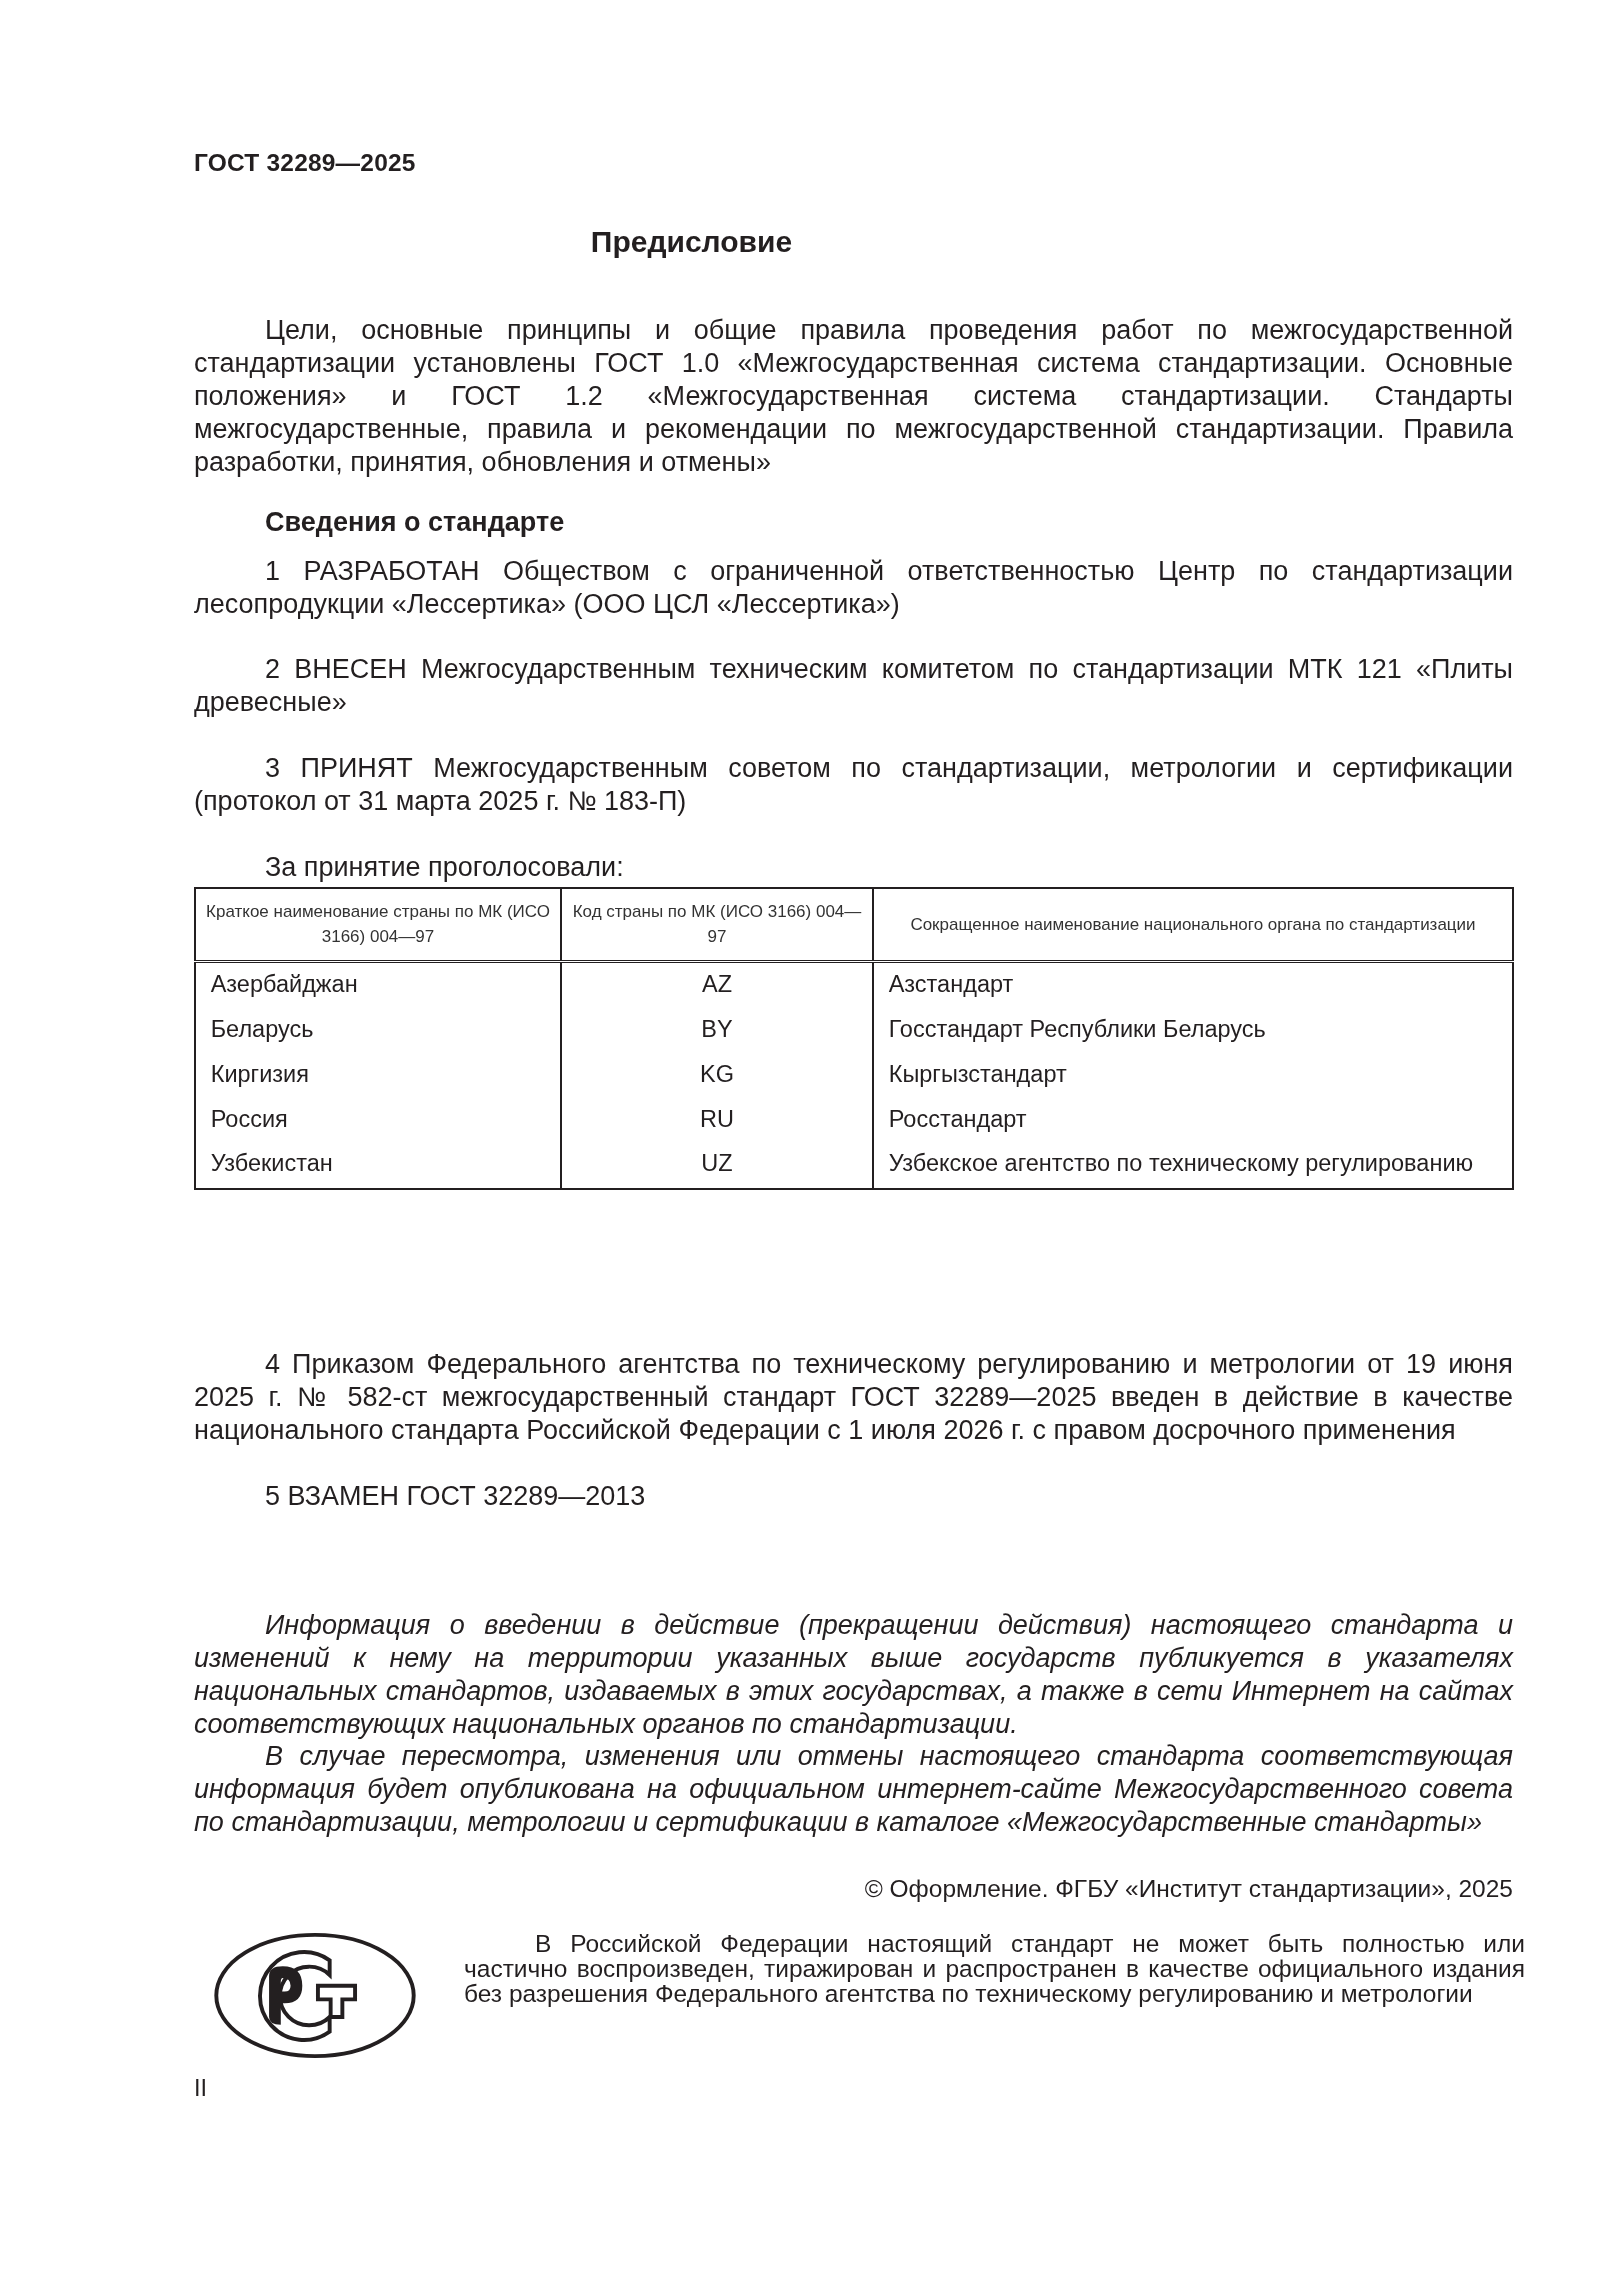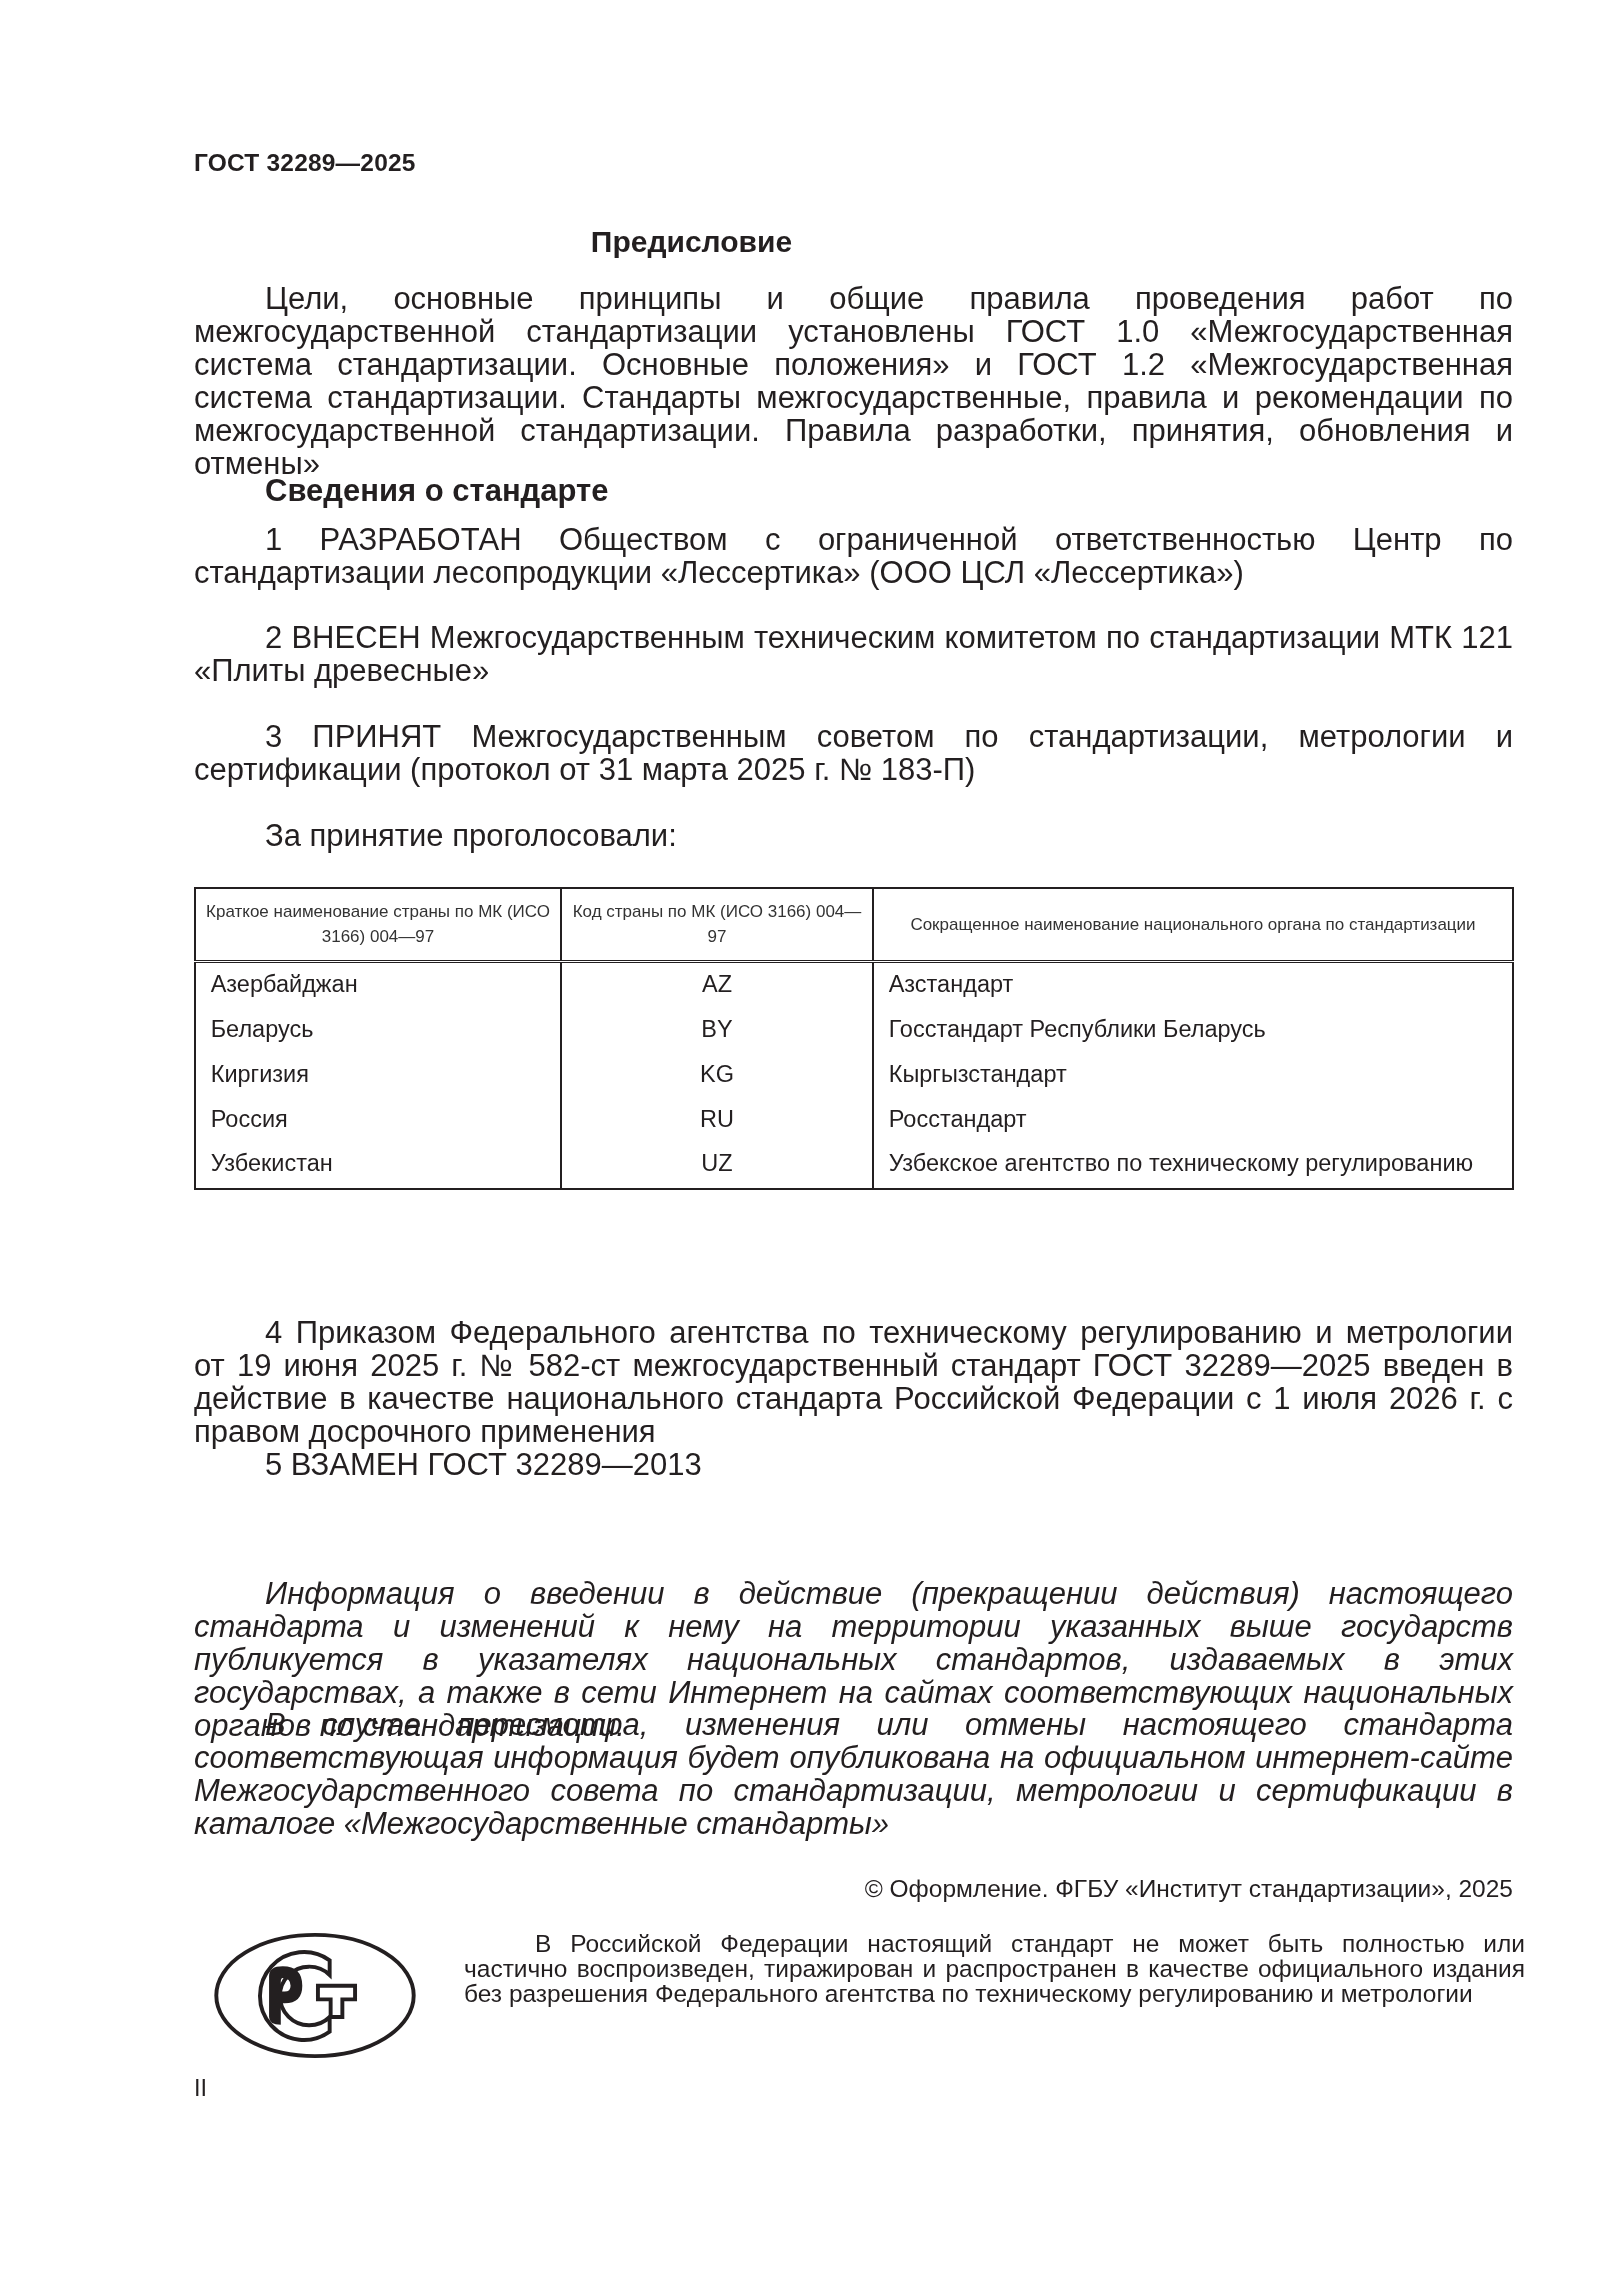--- a/index.html
+++ b/index.html
@@ -10,21 +10,21 @@
     .header-code {
       position: absolute; left: 194px; top: 149px;
       font-weight: bold; font-size: 24.5px; letter-spacing: 0.2px;
     }
     .title {
       position: absolute; left: 0; width: 1285px; top: 225px; text-align: center;
       font-weight: bold; font-size: 30px; padding-left: 98px; box-sizing: border-box;
     }
     .p {
       position: absolute; left: 194px; width: 1319px;
-      font-size: 31px; line-height: 33px; text-align: justify;
+      font-size: 27px; line-height: 33px; text-align: justify; margin-top: 32px;
     }
     .indent { text-indent: 71px; }
     .bold { font-weight: bold; }
     .italic { font-style: italic; }
 
     table.votes {
       position: absolute; left: 194px; top: 887px; width: 1320px;
       border-collapse: collapse; font-size: 23.5px;
       border: 2.9px solid #231f20;
     }

